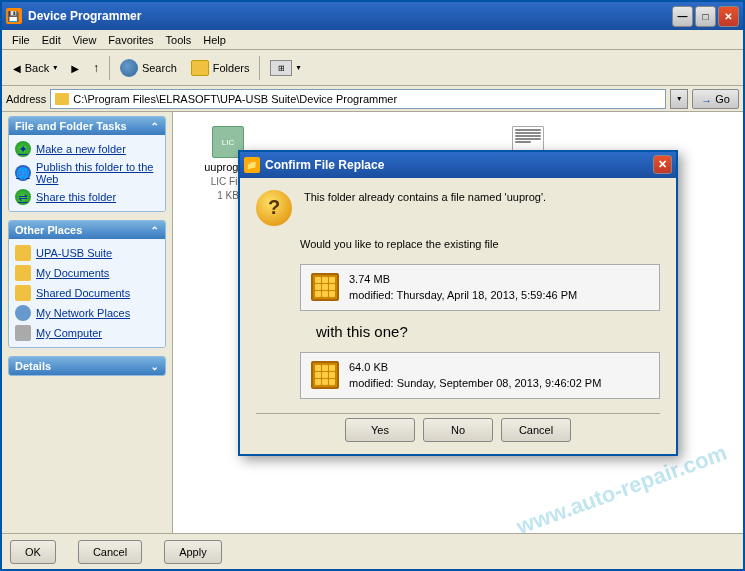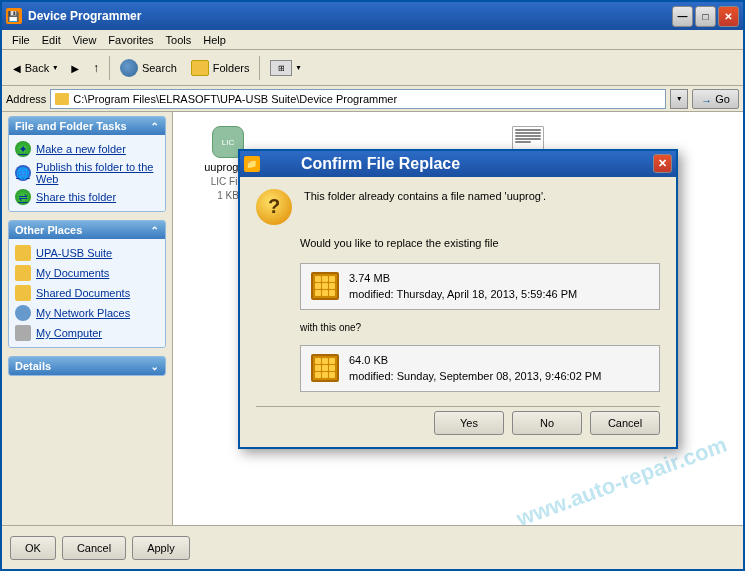--- a/index.html
+++ b/index.html
@@ -280,21 +280,21 @@
     }
     .file-name { font-size: 11px; text-align: center; }
     .file-type { font-size: 10px; color: #666; }
     .file-size { font-size: 10px; color: #666; }
 
     
     .lic-icon {
       width: 32px; height: 32px;
       background: #90c0a0;
       border: 1px solid #60a070;
-      border-radius: 8px;
+      border-radius: 2px;
       display: flex;
       align-items: center;
       justify-content: center;
       font-size: 8px;
       color: white;
       font-weight: normal;
     }
     
     .txt-icon {
       width: 32px; height: 32px;
@@ -307,27 +307,27 @@
       gap: 1px;
     }
     .txt-line {
       height: 2px;
       background: #888;
       border-radius: 1px;
     }
 
     
     .bottom-bar {
-      height: 44px;
+      height: 36px;
       background: #ece9d8;
       border-top: 1px solid #aca899;
       display: flex;
       align-items: center;
       padding: 0 8px;
-      gap: 6px;
+      gap: 22px;
       flex-shrink: 0;
     }
     .bottom-btn {
       height: 24px;
       padding: 0 14px;
       background: linear-gradient(to bottom, #f0ede4, #d8d4c8);
       border: 1px solid #888;
       border-radius: 3px;
       cursor: pointer;
       font-size: 11px;
@@ -369,24 +369,23 @@
       margin-right: 5px;
       display: flex;
       align-items: center;
       justify-content: center;
       font-size: 9px;
       color: white;
       flex-shrink: 0;
     }
     .dialog-title-text {
       color: white;
-      font-size: 16px;
+      font-size: 12px;
       font-weight: bold;
       flex: 1;
-      margin-left: 36px;
     }
     .dialog-close-btn {
       width: 19px; height: 19px;
       background: linear-gradient(to bottom, #e8532a, #c0392b);
       border: 1px solid #888;
       border-radius: 3px;
       display: flex;
       align-items: center;
       justify-content: center;
       color: white;
@@ -442,27 +441,27 @@
       background: #ffcc44;
       border-radius: 1px;
     }
     .file-info-text {
       font-size: 11px;
       line-height: 1.5;
     }
     .file-info-text .size { font-weight: normal; }
 
     .with-text {
-      font-size: 10px;
-      margin: 2px 0 2px 44px;
+      font-size: 15px;
+      margin: 2px 0 2px 60px;
     }
 
     .dialog-buttons {
       display: flex;
-      justify-content: flex-end;
+      justify-content: center;
       gap: 8px;
       margin-top: 4px;
       padding-top: 4px;
       border-top: 1px solid #aca899;
     }
     .dlg-btn {
       height: 24px;
       min-width: 70px;
       padding: 0 12px;
       background: linear-gradient(to bottom, #f0ede4, #d8d4c8);

